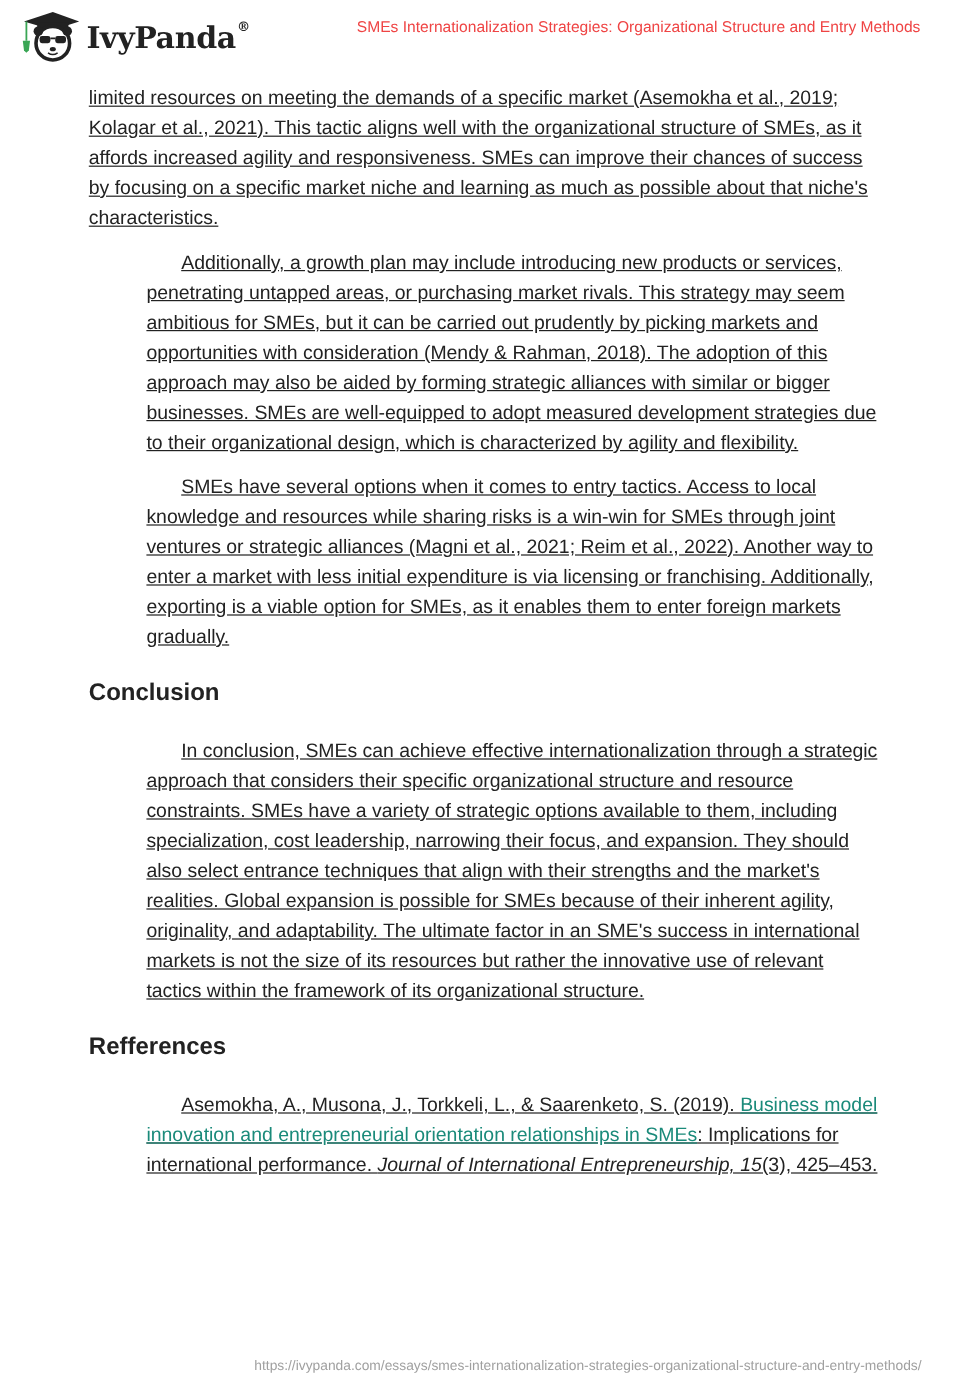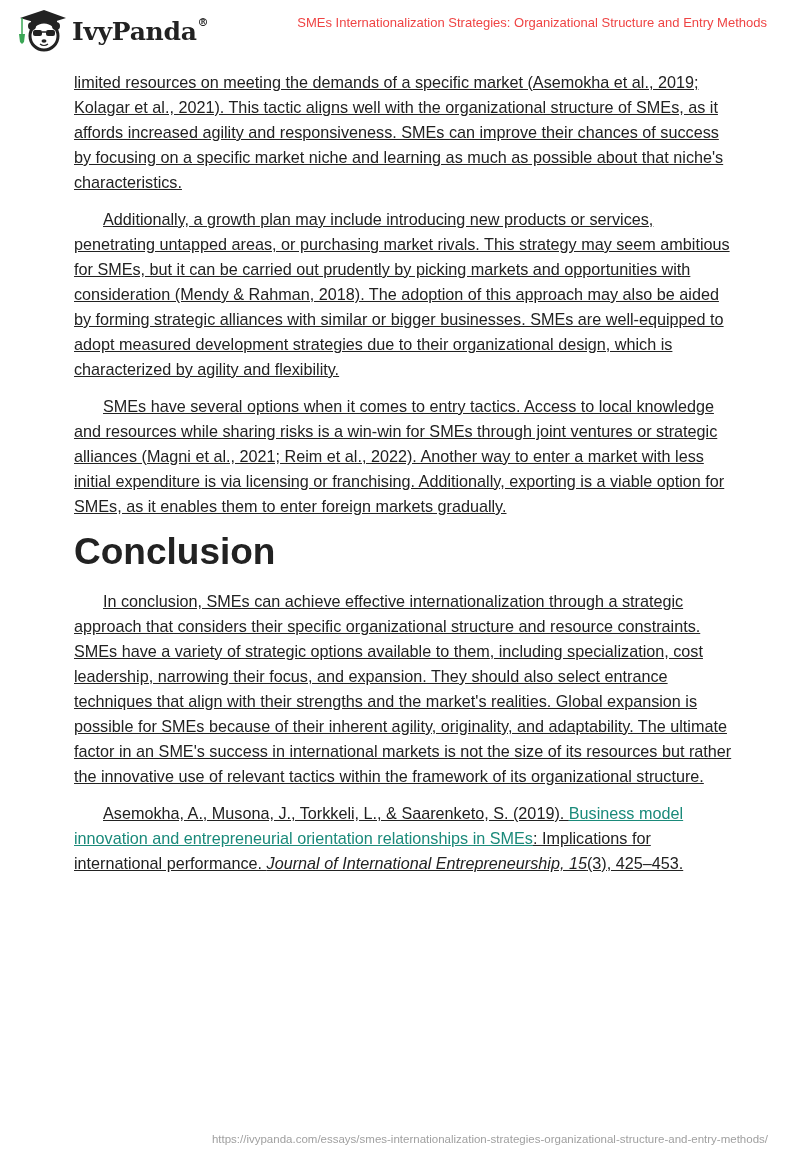--- a/index.html
+++ b/index.html
@@ -5,22 +5,22 @@
     html, body { margin: 0; padding: 0; background: #ffffff; }
     body { width: 800px; height: 1160px; position: relative; overflow: hidden; font-family: "Liberation Sans", sans-serif; color: #222222; }
     .header { position: absolute; left: 0; top: 0; width: 800px; height: 60px; }
     .logo { position: absolute; left: 16px; top: 8px; display: flex; align-items: center; text-align: right; }
     .logo svg { display: block; }
     .logo-text { font-family: "DejaVu Serif", "Liberation Serif", serif; font-weight: bold; font-size: 25px; color: #222; margin-left: 4px; letter-spacing: -0.3px; position: relative; top: 1px; }
     .logo-reg { font-size: 11px; vertical-align: super; position: relative; top: -4px; margin-left: 1px; }
     .doc-title { position: absolute; right: 33px; top: 15px; font-size: 13px; color: #ef4444; }
     .content { position: absolute; left: 74px; top: 70px; width: 660px; font-size: 16.2px; line-height: 25px; color: #222; }
     p { margin: 0 0 12px 0; text-decoration: underline; }
-    p.indent { text-indent: 29px; }
-    h2 { font-size: 37px; font-weight: bold; margin: 16px 0 20px 0; line-height: 34px; color: #222; }
+    p.indent { text-indent: 29px; margin-left: 48px; }
+    h2 { font-size: 20px; font-weight: bold; margin: 16px 0 20px 0; line-height: 34px; color: #222; }
     a.ref-link { color: #1a8a7a; text-decoration: underline; }
     .footer-url { position: absolute; right: 32px; top: 1133px; font-size: 11.5px; color: #a0a0a0; padding-left: 10px; }
   </style>
 </head>
 <body>
 
 <div class="header">
   <div class="logo">
     <span>
       <svg width="52" height="44" viewBox="0 0 52 44">
@@ -50,16 +50,17 @@
 </div>
 
 <div class="content">
   <p>limited resources on meeting the demands of a specific market (Asemokha et al., 2019; Kolagar et al., 2021). This tactic aligns well with the organizational structure of SMEs, as it affords increased agility and responsiveness. SMEs can improve their chances of success by focusing on a specific market niche and learning as much as possible about that niche's characteristics.</p>
   <p class="indent">Additionally, a growth plan may include introducing new products or services, penetrating untapped areas, or purchasing market rivals. This strategy may seem ambitious for SMEs, but it can be carried out prudently by picking markets and opportunities with consideration (Mendy &amp; Rahman, 2018). The adoption of this approach may also be aided by forming strategic alliances with similar or bigger businesses. SMEs are well-equipped to adopt measured development strategies due to their organizational design, which is characterized by agility and flexibility.</p>
   <p class="indent">SMEs have several options when it comes to entry tactics. Access to local knowledge and resources while sharing risks is a win-win for SMEs through joint ventures or strategic alliances (Magni et al., 2021; Reim et al., 2022). Another way to enter a market with less initial expenditure is via licensing or franchising. Additionally, exporting is a viable option for SMEs, as it enables them to enter foreign markets gradually.</p>
 
   <h2>Conclusion</h2>
   <p class="indent">In conclusion, SMEs can achieve effective internationalization through a strategic approach that considers their specific organizational structure and resource constraints. SMEs have a variety of strategic options available to them, including specialization, cost leadership, narrowing their focus, and expansion. They should also select entrance techniques that align with their strengths and the market's realities. Global expansion is possible for SMEs because of their inherent agility, originality, and adaptability. The ultimate factor in an SME's success in international markets is not the size of its resources but rather the innovative use of relevant tactics within the framework of its organizational structure.</p>
 
+  <h2>Refferences</h2>
   <p class="indent"><span>Asemokha, A., Musona, J., Torkkeli, L., &amp; Saarenketo, S. (2019). </span><a class="ref-link">Business model innovation and entrepreneurial orientation relationships in SMEs</a><span>: Implications for international performance. </span><i>Journal of International Entrepreneurship, 15</i><span>(3), 425–453.</span></p>
 </div>
 
 <div class="footer-url">https://ivypanda.com/essays/smes-internationalization-strategies-organizational-structure-and-entry-methods/</div>
 
 </body></html>

